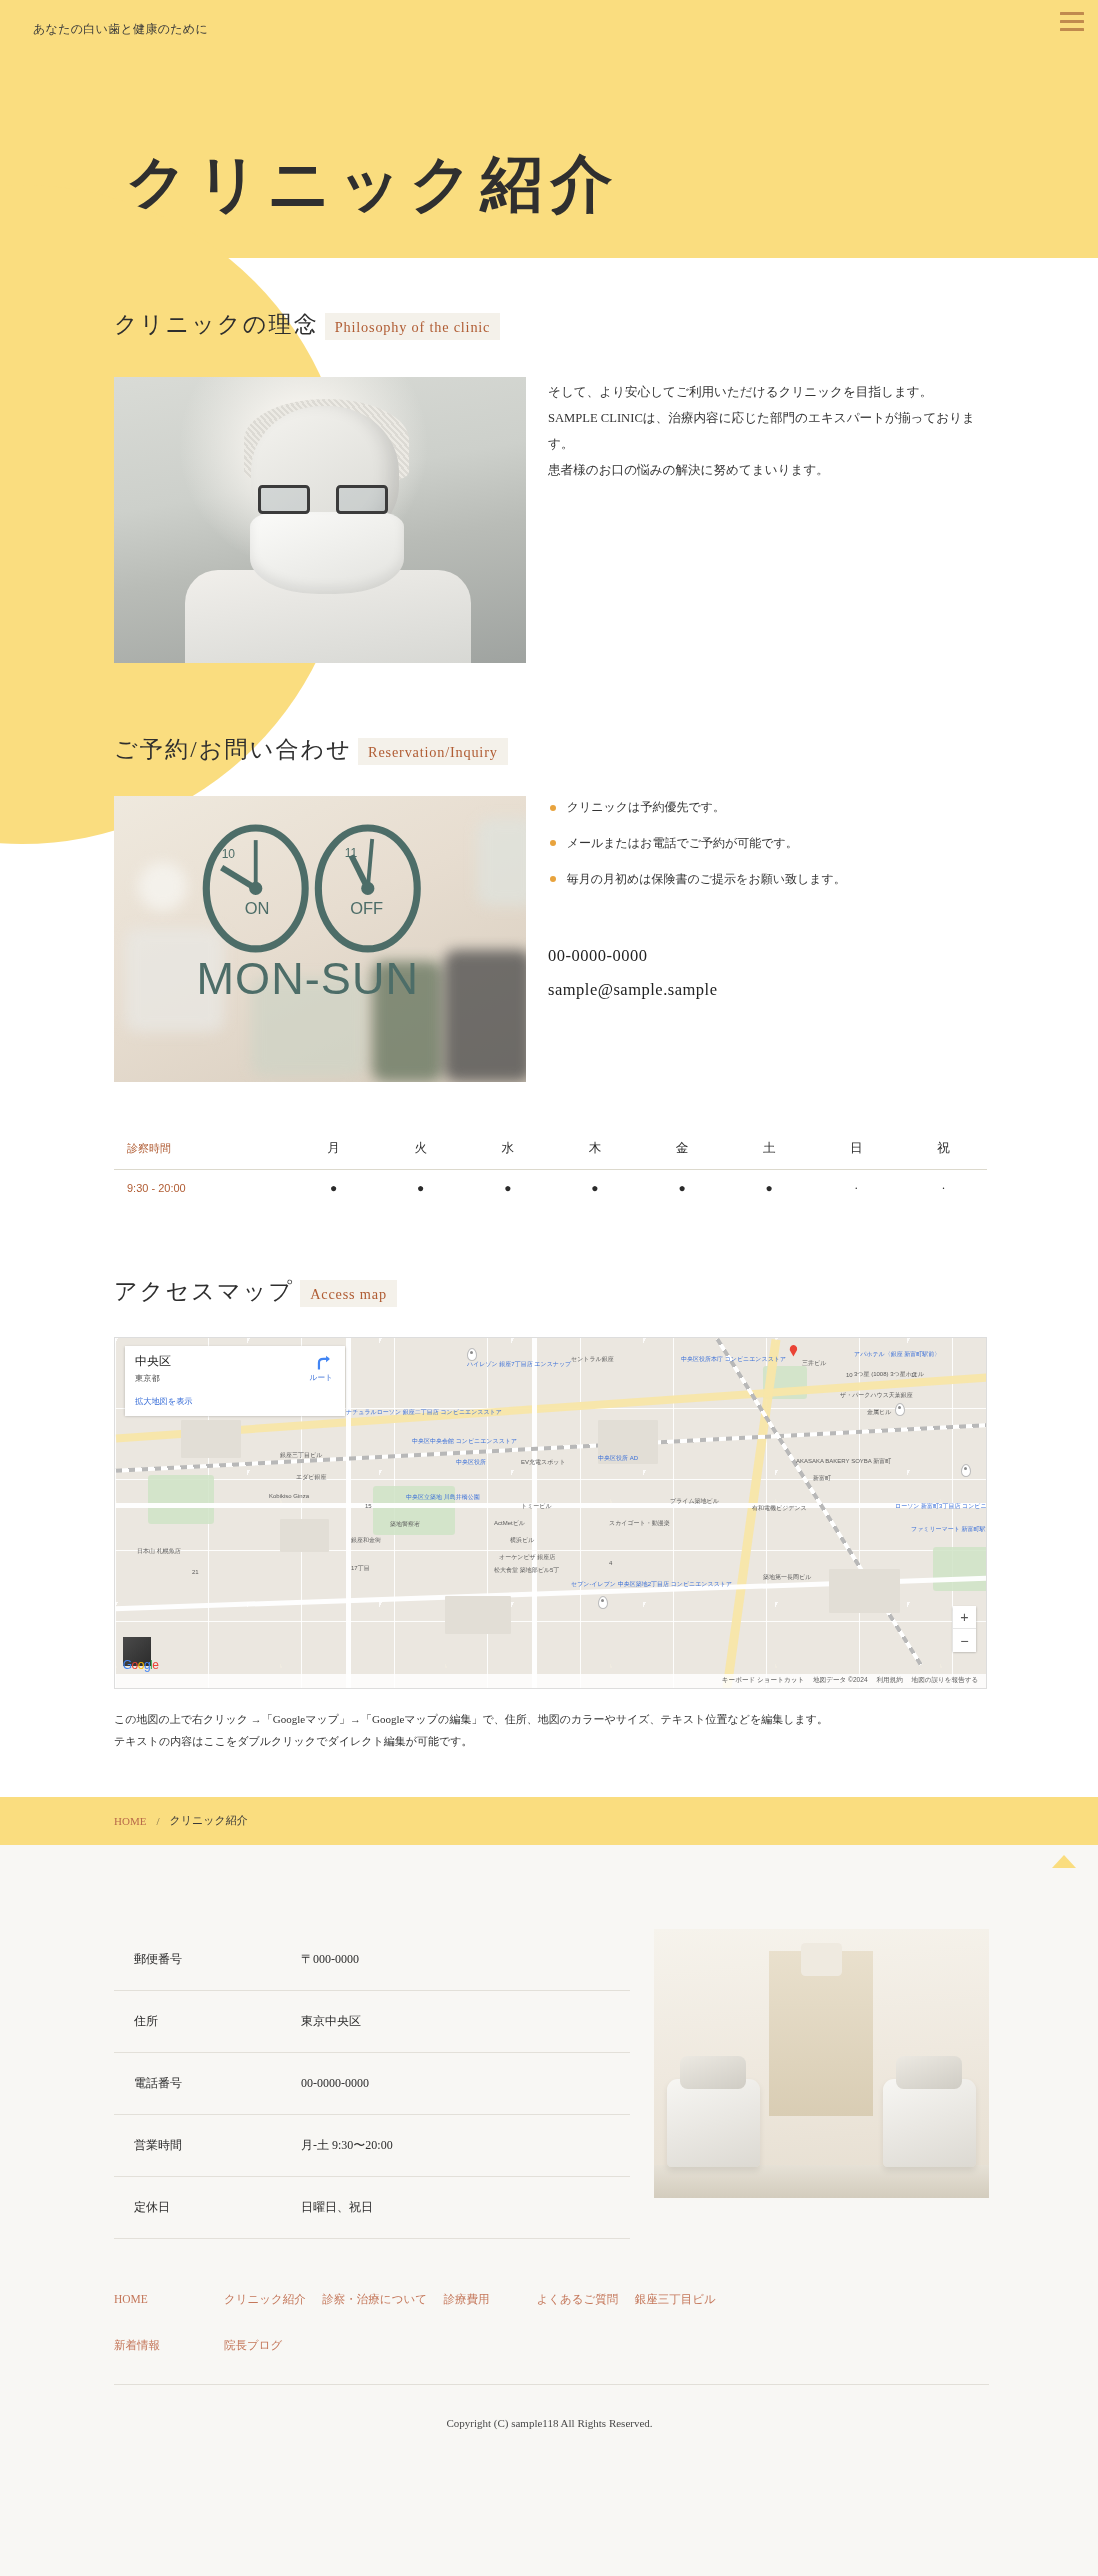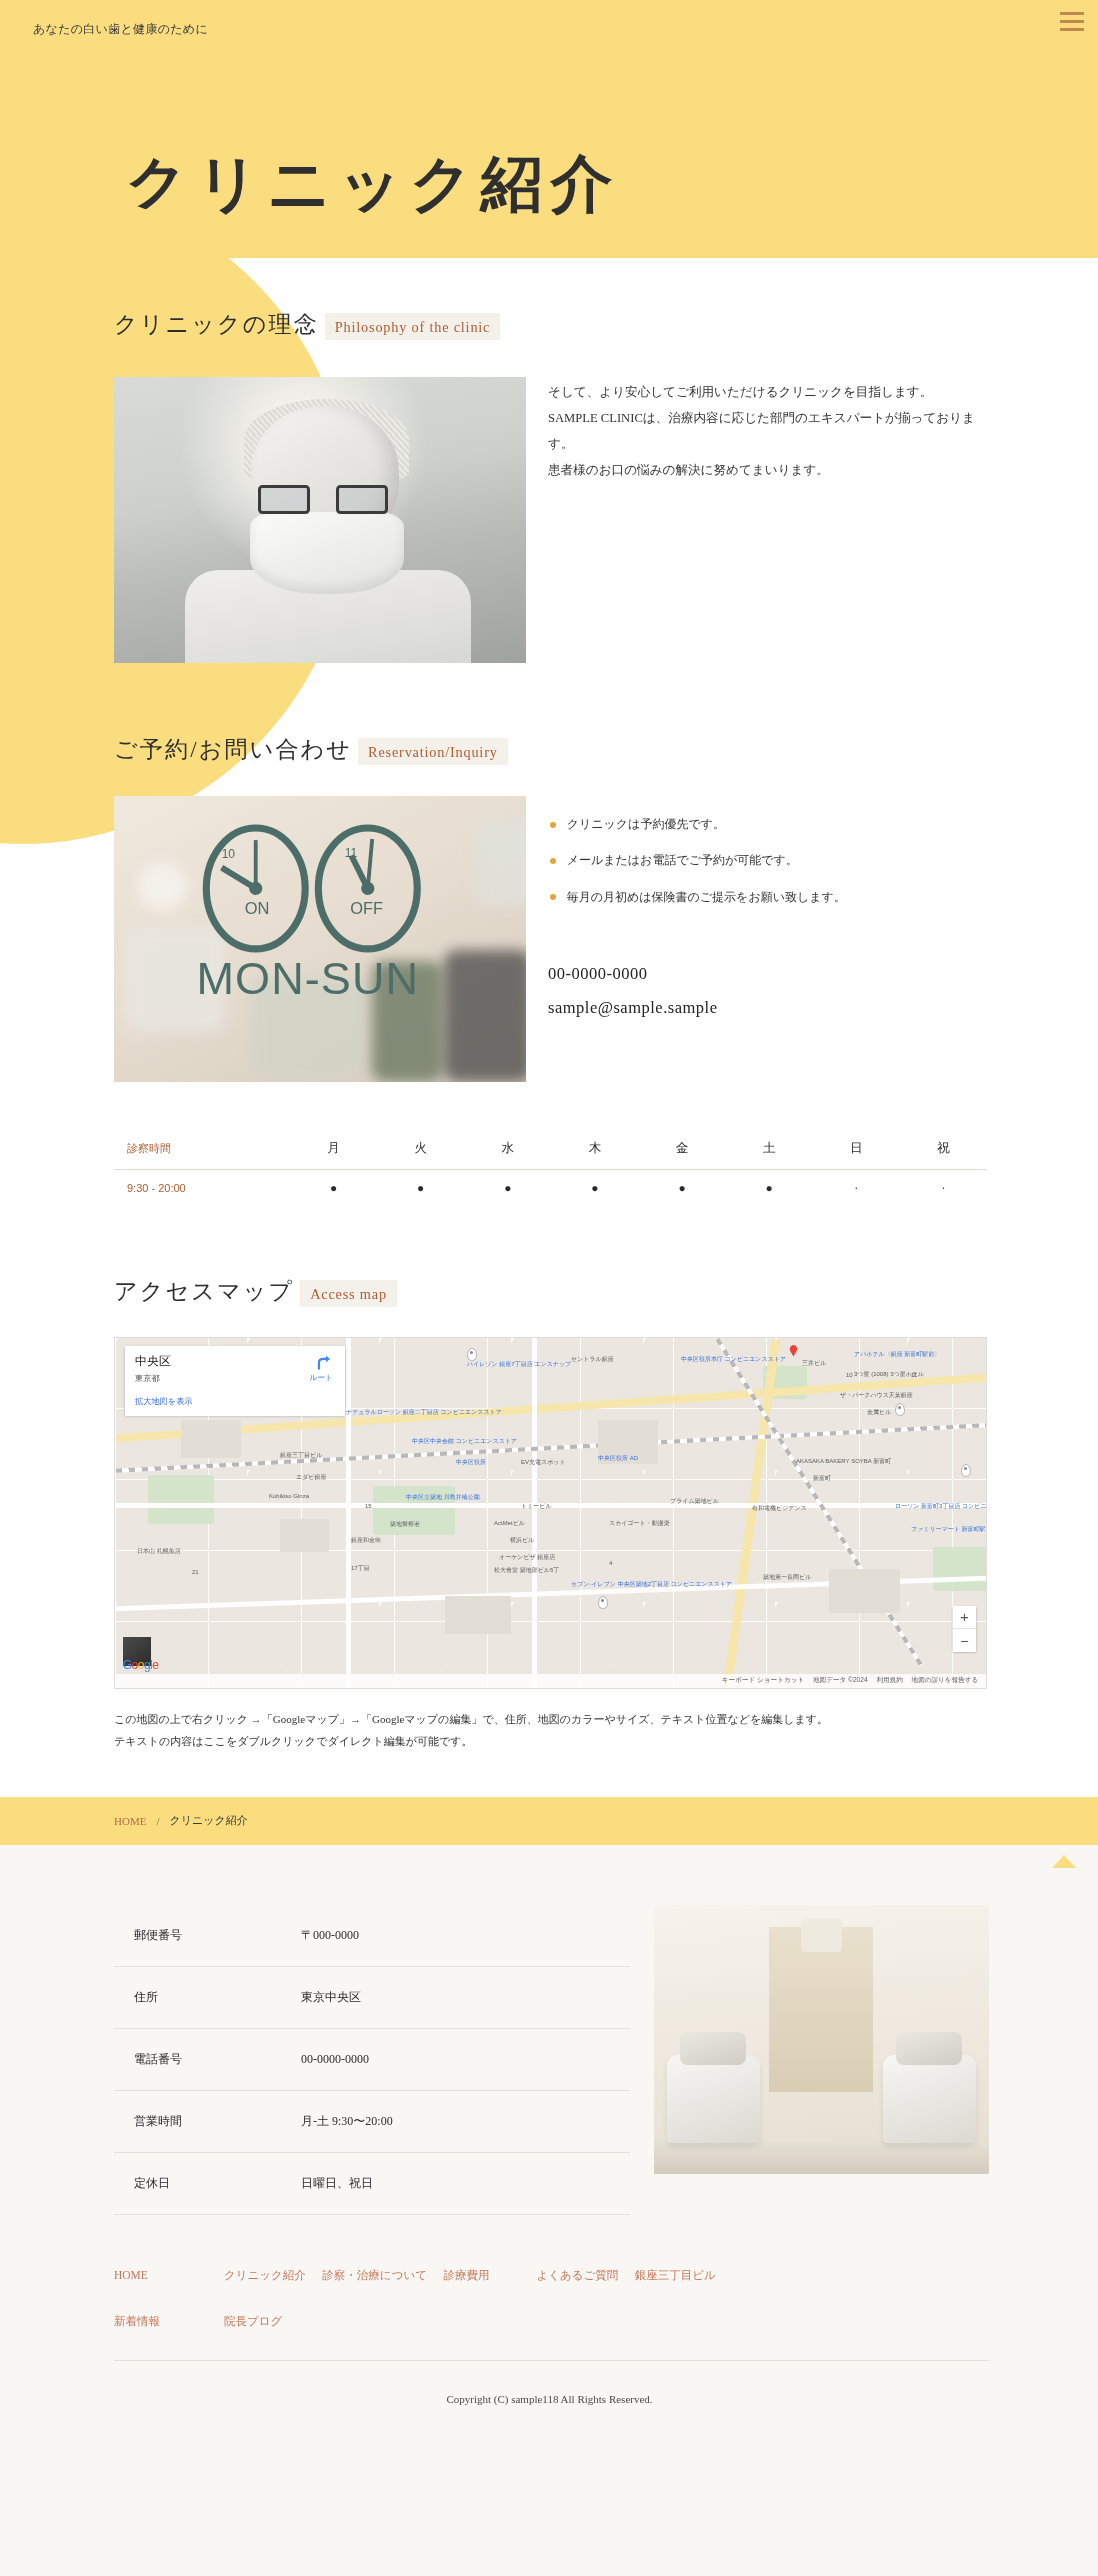--- a/index.html
+++ b/index.html
@@ -170,21 +170,20 @@
 
   .bullets { list-style: none; }
   .bullets li {
     position: relative;
     padding-left: 18.7px;
     font-size: 12px;
     line-height: 1.6;
     margin-bottom: 16.5px;
     color: #333;
     font-family: "Liberation Sans", "DejaVu Sans", sans-serif;
-    margin-top: 17px;
   }
   .bullets li::before {
     content: "";
     position: absolute; left: 2.2px; top: 6.6px;
     width: 6px; height: 6px;
     background: #e8a33d;
     border-radius: 50%;
   }
   .contact-line {
     font-size: 16.5px;
@@ -348,21 +347,21 @@
     display: flex; align-items: center; gap: 10px;
   }
   .crumb-band .home { color: #b86a4a; }
   .crumb-band .sep { color: #7a6a46; }
   .crumb-band .cur { color: #3a3a3a; font-family:"Liberation Sans","DejaVu Sans",sans-serif; }
 
   
   .footer {
     position: relative;
     background: #f8f7f4;
-    padding-top: 60px;
+    padding-top: 84px;
   }
   .totop {
     position: absolute; right: 23px; top: 10px;
     width: 0; height: 0;
     border-left: 12px solid transparent;
     border-right: 12px solid transparent;
     border-bottom: 13px solid #fadd7f;
     cursor: pointer;
   }
   .foot-cols {

